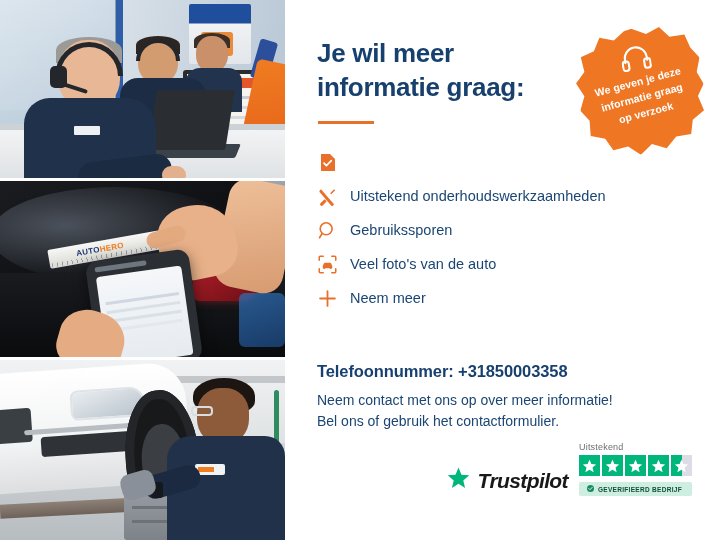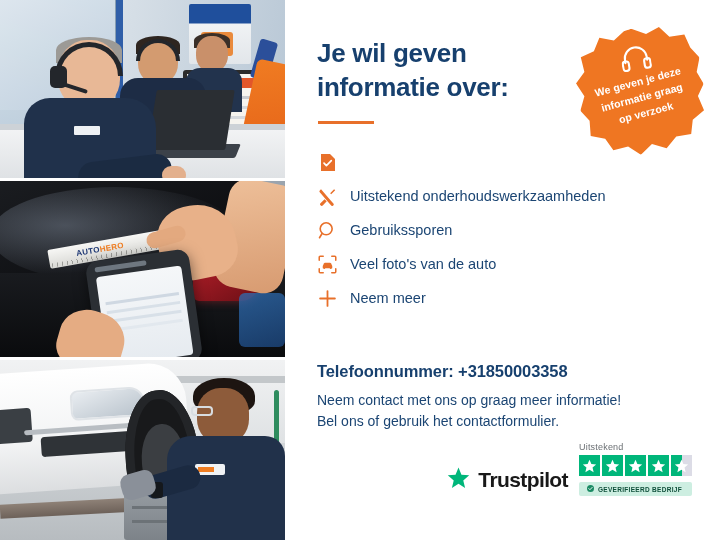--- a/index.html
+++ b/index.html
@@ -295,21 +295,21 @@
   }
 
   
   .trust {
     position: absolute;
     right: 28px; bottom: 44px;
     display: flex;
     align-items: flex-end;
     gap: 11px;
   }
-  .tp-logo { display: flex; align-items: center; gap: 8px; padding-bottom: 3px; }
+  .tp-logo { display: flex; align-items: flex-end; gap: 8px; padding-bottom: 3px; font-style: italic; }
   .tp-word {
     color: #191919;
     font-size: 21px;
     font-weight: bold;
     letter-spacing: -0.6px;
   }
   .tp-right { display: flex; flex-direction: column; align-items: flex-start; gap: 3px; }
   .tp-cap { color: #6a6f73; font-size: 9px; letter-spacing: .2px; }
   .tp-stars { display: flex; gap: 2px; }
   .tp-star {
@@ -424,21 +424,21 @@
         <div class="arm"></div>
         <div class="watch"></div>
         <div class="glove"></div>
       </div>
     </div>
 
   </div>
 
   <div class="content">
 
-    <h1 class="heading">Je wil geven informatie over:</h1>
+    <h1 class="heading">Je wil meer informatie graag:</h1>
     <div class="rule"></div>
 
     <div class="badge">
       <div class="blob"></div>
       <span class="headset">
         <svg width="30" height="26" viewBox="0 0 30 26" fill="none">
           <path d="M4 16 V13 a11 11 0 0 1 22 0 V16" stroke="#fff" stroke-width="2.1" fill="none" stroke-linecap="round"></path>
           <rect x="1.2" y="14.5" width="6" height="9.5" rx="2.6" stroke="#fff" stroke-width="2.1" fill="none"></rect>
           <rect x="22.8" y="14.5" width="6" height="9.5" rx="2.6" stroke="#fff" stroke-width="2.1" fill="none"></rect>
         </svg>
@@ -504,21 +504,21 @@
           </svg>
         </span>
         <span class="lbl">Neem meer</span>
       </div>
 
     </div>
 
     <div class="contact">
       <div class="phone">Telefoonnummer: +31850003358</div>
       <div class="ctext">
-        <div>Neem contact met ons op graag meer informatie!</div>
+        <div>Neem contact met ons op over meer informatie!</div>
         <div>Bel ons of gebruik het contactformulier.</div>
       </div>
     </div>
 
     <div class="trust">
       <div class="tp-logo">
         <span>
           <svg width="23" height="22" viewBox="0 0 24 23">
             <path d="M12 0.6 l3.1 7.5 8.1.6 -6.2 5.3 1.9 7.9 -6.9-4.3 -6.9 4.3 1.9-7.9 -6.2-5.3 8.1-.6Z" fill="#00b67a"></path>
           </svg>

